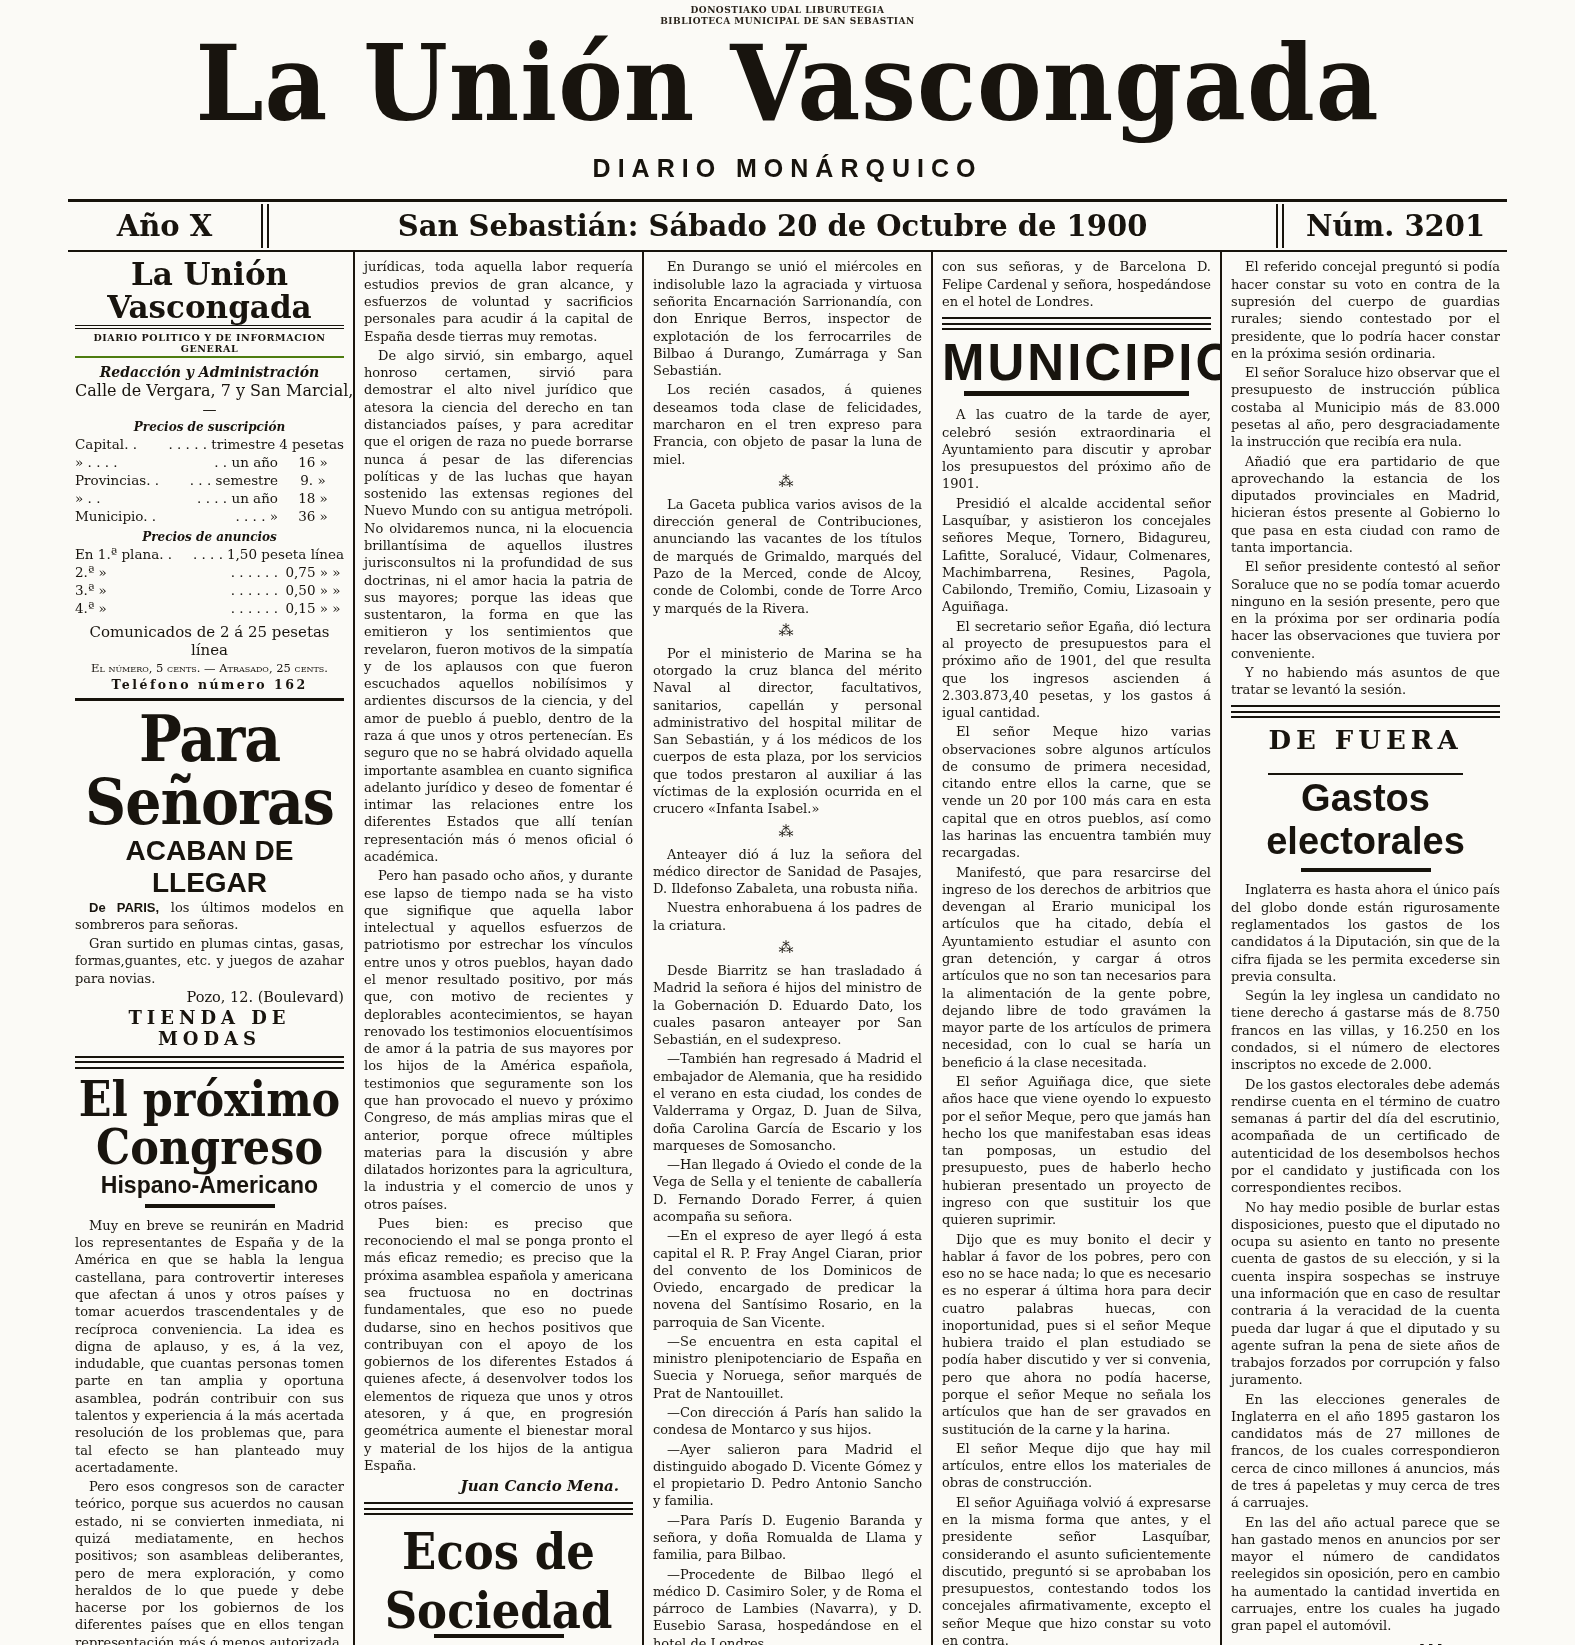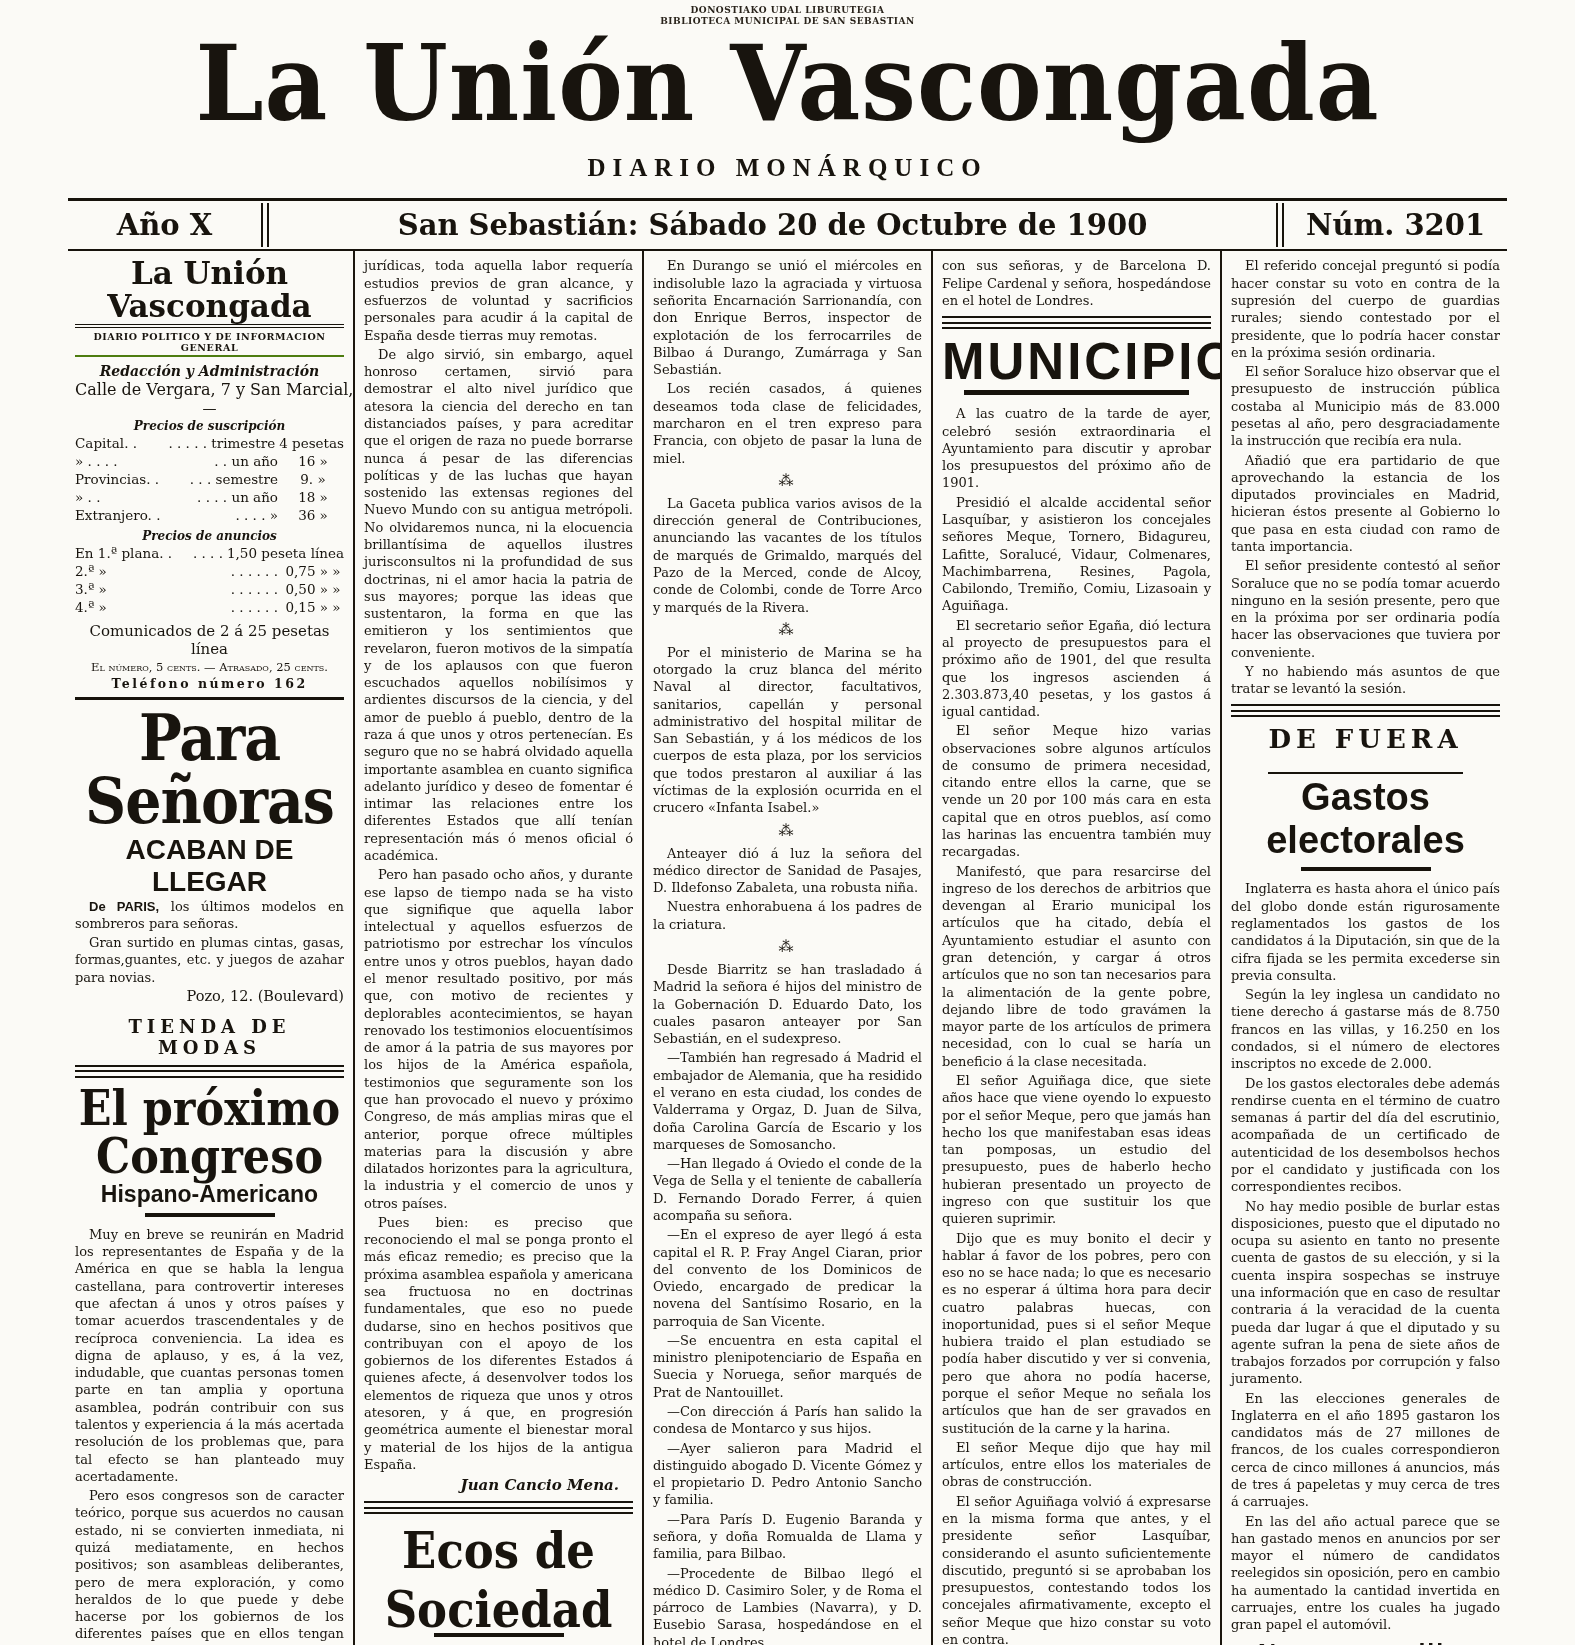--- a/index.html
+++ b/index.html
@@ -10,21 +10,21 @@
   }
   .page { width:1575px; height:1645px; background:#fbfaf6; position:relative; overflow:hidden; }
 
   
   .stamp { text-align:center; font-size:9px; line-height:1.25; padding-top:5px; letter-spacing:.5px; font-weight:bold; color:#2a241c; }
   .masthead-title {
     text-align:center; font-size:97px; font-weight:bold; line-height:1.02;
     letter-spacing:1px; margin-top:2px; transform:scaleY(1.08); transform-origin:top center;
   }
   .masthead-sub {
-    text-align:center; font-family:Liberation Serif, serif; font-weight:bold;
+    text-align:center; font-family:Liberation Sans, sans-serif; font-weight:bold;
     font-size:25px; letter-spacing:7px; margin-top:26px;
   }
   .dateline {
     margin:16px 68px 0 68px; border-top:3px solid #17130c; border-bottom:2px solid #17130c;
     display:flex; align-items:stretch; font-weight:bold; font-size:29px;
   }
   .dl-cell { display:flex; align-items:center; justify-content:center; padding:7px 4px; }
   .dl-left { width:185px; }
   .dl-center { flex:1; }
   .dl-right { width:215px; }
@@ -64,21 +64,21 @@
   .comunicados { font-size:15px; margin-top:5px; }
   .numero { font-size:11.5px; font-variant:small-caps; margin-top:2px; }
   .telefono { font-weight:bold; font-size:12.5px; letter-spacing:2.5px; margin-top:2px; }
 
   
   .ad-title { text-align:center; font-size:57px; font-weight:bold; letter-spacing:-1px; line-height:1.0; margin-top:4px; transform:scaleY(1.1); transform-origin:top center; }
   .ad-sub { text-align:center; font-family:"Liberation Sans", sans-serif; font-weight:bold; font-size:28px; margin-top:14px; }
   .ad-body { font-size:14px; line-height:1.35; text-align:justify; text-indent:14px; margin-top:6px; }
   .ad-lead { font-family:"Liberation Sans", sans-serif; font-weight:bold; }
   .ad-address { text-align:right; font-size:14.5px; margin-top:1px; }
-  .ad-footer { text-align:center; font-weight:bold; font-size:18px; letter-spacing:5px; margin-top:12px; }
+  .ad-footer { text-align:center; font-weight:bold; font-size:18px; letter-spacing:5px; margin-top:2px; }
 
   
   .congreso-title { text-align:center; font-size:43px; font-weight:bold; line-height:1.0; margin-top:6px; transform:scaleY(1.12); transform-origin:top center; }
   .congreso-sub { text-align:center; font-family:"Liberation Sans", sans-serif; font-weight:bold; font-size:23px; margin-top:10px; }
   .ecos-title { text-align:center; font-size:45px; font-weight:bold; margin-top:8px; transform:scaleY(1.1); transform-origin:top center; }
   .municipio-title { text-align:center; font-family:"Liberation Sans", sans-serif; font-weight:bold; font-size:51px; letter-spacing:3px; line-height:1.0; margin-top:4px; }
   .municipio-bar { border-top:5px solid #17130c; width:225px; margin:3px auto 10px auto; }
   .defuera-wrap { text-align:center; margin-top:4px; }
   .defuera { font-weight:bold; font-size:26px; letter-spacing:5px; display:inline-block; border-bottom:2px solid #17130c; padding-bottom:18px; }
   .gastos-title { text-align:center; font-family:"Liberation Sans", sans-serif; font-weight:bold; font-size:38px; letter-spacing:0px; margin-top:2px; }
@@ -132,21 +132,21 @@
               <span class="pr-left">Provincias. .</span>
               <span class="pr-mid">. . . semestre</span>
               <span class="pr-right">9.   »</span>
             </div>
             <div class="price-row">
               <span class="pr-left">»  . .</span>
               <span class="pr-mid">. . . . un año</span>
               <span class="pr-right">18   »</span>
             </div>
             <div class="price-row">
-              <span class="pr-left">Extranjero. .</span>
+              <span class="pr-left">Municipio. .</span>
               <span class="pr-mid">. . . .  »</span>
               <span class="pr-right">36   »</span>
             </div>
           </div>
         <div class="price-head">Precios de anuncios</div>
         <div>
 
         <div class="price-row">
               <span class="pr-left">En 1.ª plana. .</span>
               <span class="pr-mid">. . . .</span>

